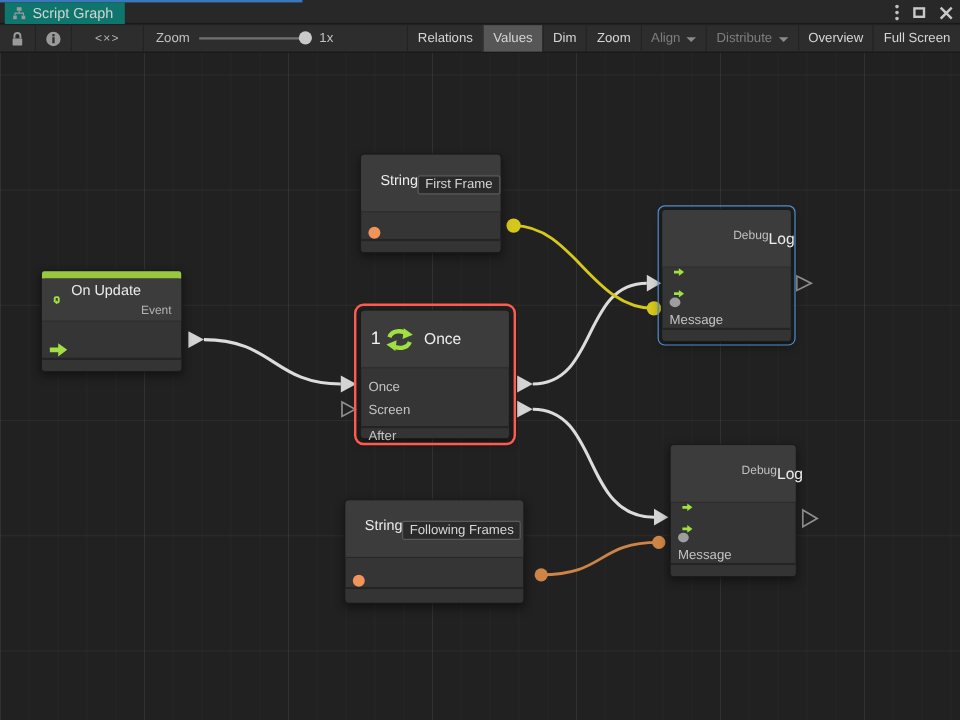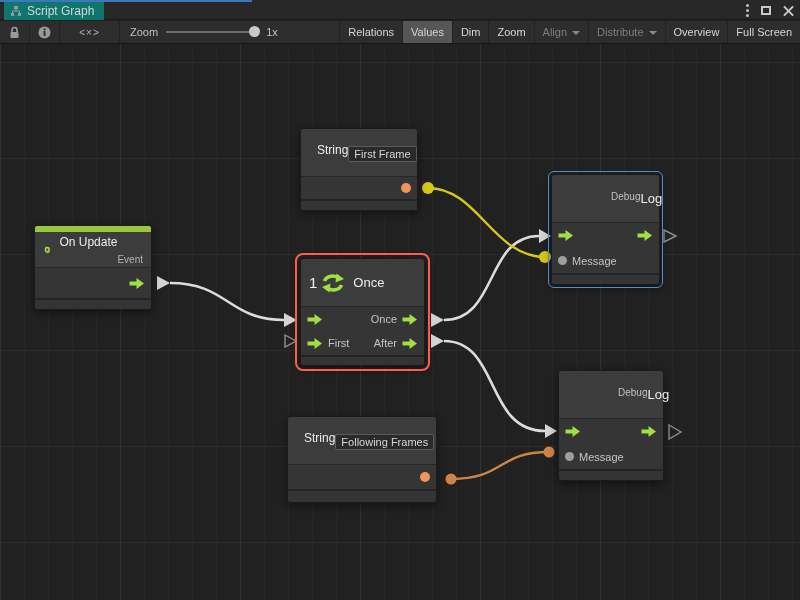--- a/index.html
+++ b/index.html
@@ -62,21 +62,21 @@
   .node.sel-blue { outline:1px solid #4c8fd0; outline-offset:2px; }
   .hd { background:#3c3c3c; border-bottom:1px solid #272727; border-radius:3px 3px 0 0;
         display:flex; align-items:center; gap:8px; padding:4px 8px; }
   .cap { height:6px; background:#97c83e; border-radius:2px 2px 0 0; }
   .ntitle { font-size:12px; color:#ececec; white-space:nowrap; }
   .nsub   { font-size:10px; color:#b2b2b2; margin-top:19px; }
   .nsub-top { font-size:10px; color:#c0c0c0;margin-left:43px; }
   .ntitle-big { font-size:13px; color:#ececec; }
   .vfield { margin-top:3px; font-size:11px; color:#d6d6d6; background:#2a2a2a;
             border:1px solid #5a5a5a; border-radius:2px; padding:1px 5px; white-space:nowrap; }
-  .prow { display:flex; align-items:center; gap:5px; padding:0 6px; }
+  .prow { display:flex; align-items:flex-start; gap:5px; padding:0 6px;flex-direction:column; }
   .plabel { font-size:11px; color:#c4c4c4; white-space:nowrap; }
   .spacer { flex:1; }
   .ft { height:11px; background:#343434; border-top:2px solid #242424; border-radius:0 0 3px 3px; }
   .circ { border-radius:50%; background:#f5a361; }
   .dot-o { width:10px; height:10px; border-radius:50%; background:#f0945a; }
   .dot-g { width:9px; height:9px; border-radius:50%; background:#9e9e9e; }
   .badge1 { font-size:15px; color:#f2f2f2; }
   .hcol { display:flex; flex-direction:row; justify-content:space-between; }
 </style>
 </head>
@@ -226,21 +226,21 @@
       <span class="spacer"></span>
       <span class="plabel">Once</span>
       <svg width="16" height="13" viewBox="0 0 15 13">
         <path d="M0 4.5 H7 V1 L14.5 6.5 L7 12 V8.5 H0 Z" fill="#a0e042"></path>
       </svg>
     </div>
     <div class="prow" style="height:24px;">
       <svg width="16" height="13" viewBox="0 0 15 13">
         <path d="M0 4.5 H7 V1 L14.5 6.5 L7 12 V8.5 H0 Z" fill="#a0e042"></path>
       </svg>
-      <span class="plabel">First</span>
+      <span class="plabel">Screen</span>
       <span class="spacer"></span>
       <span class="plabel">After</span>
       <svg width="16" height="13" viewBox="0 0 15 13">
         <path d="M0 4.5 H7 V1 L14.5 6.5 L7 12 V8.5 H0 Z" fill="#a0e042"></path>
       </svg>
     </div>
     <div class="ft" style="height:10px"></div>
   </div>
 
   <div class="node sel-blue" style="left:551px; top:174px; width:109px;">

